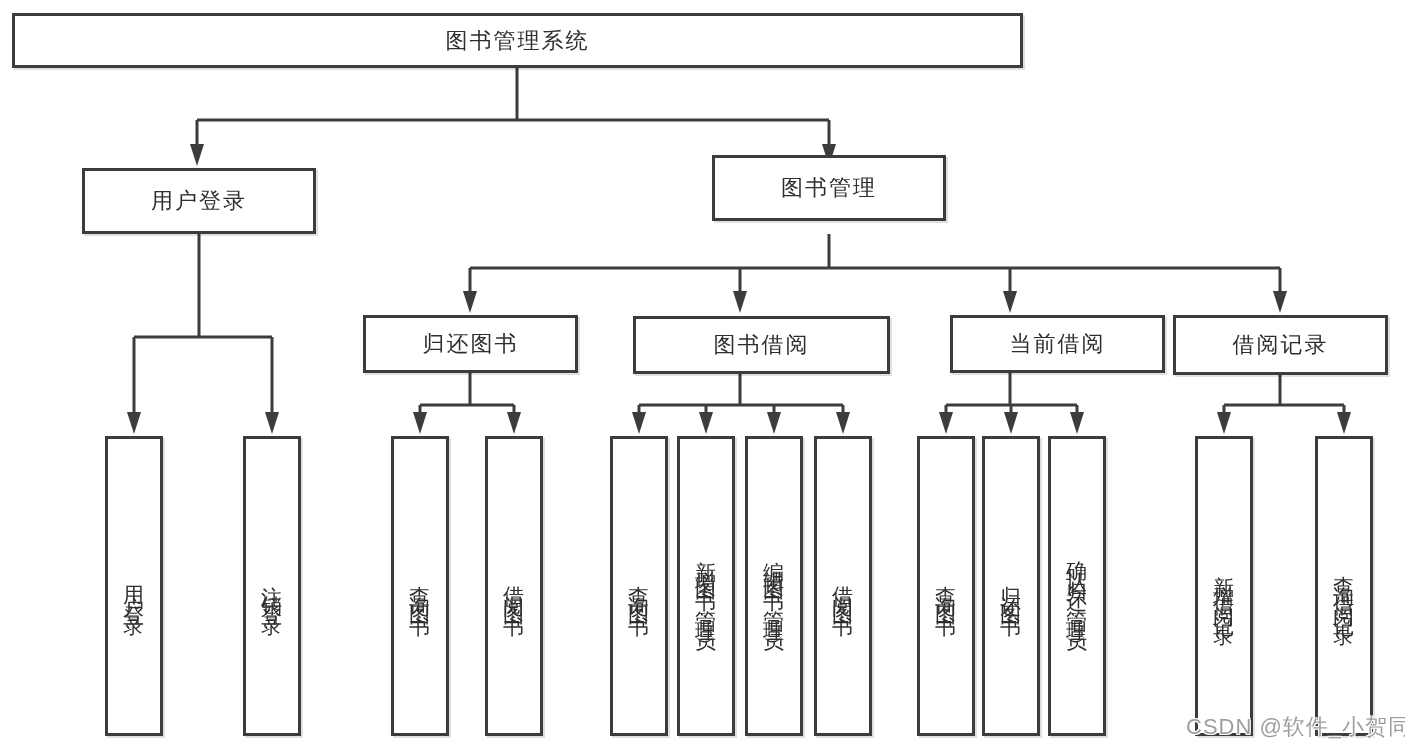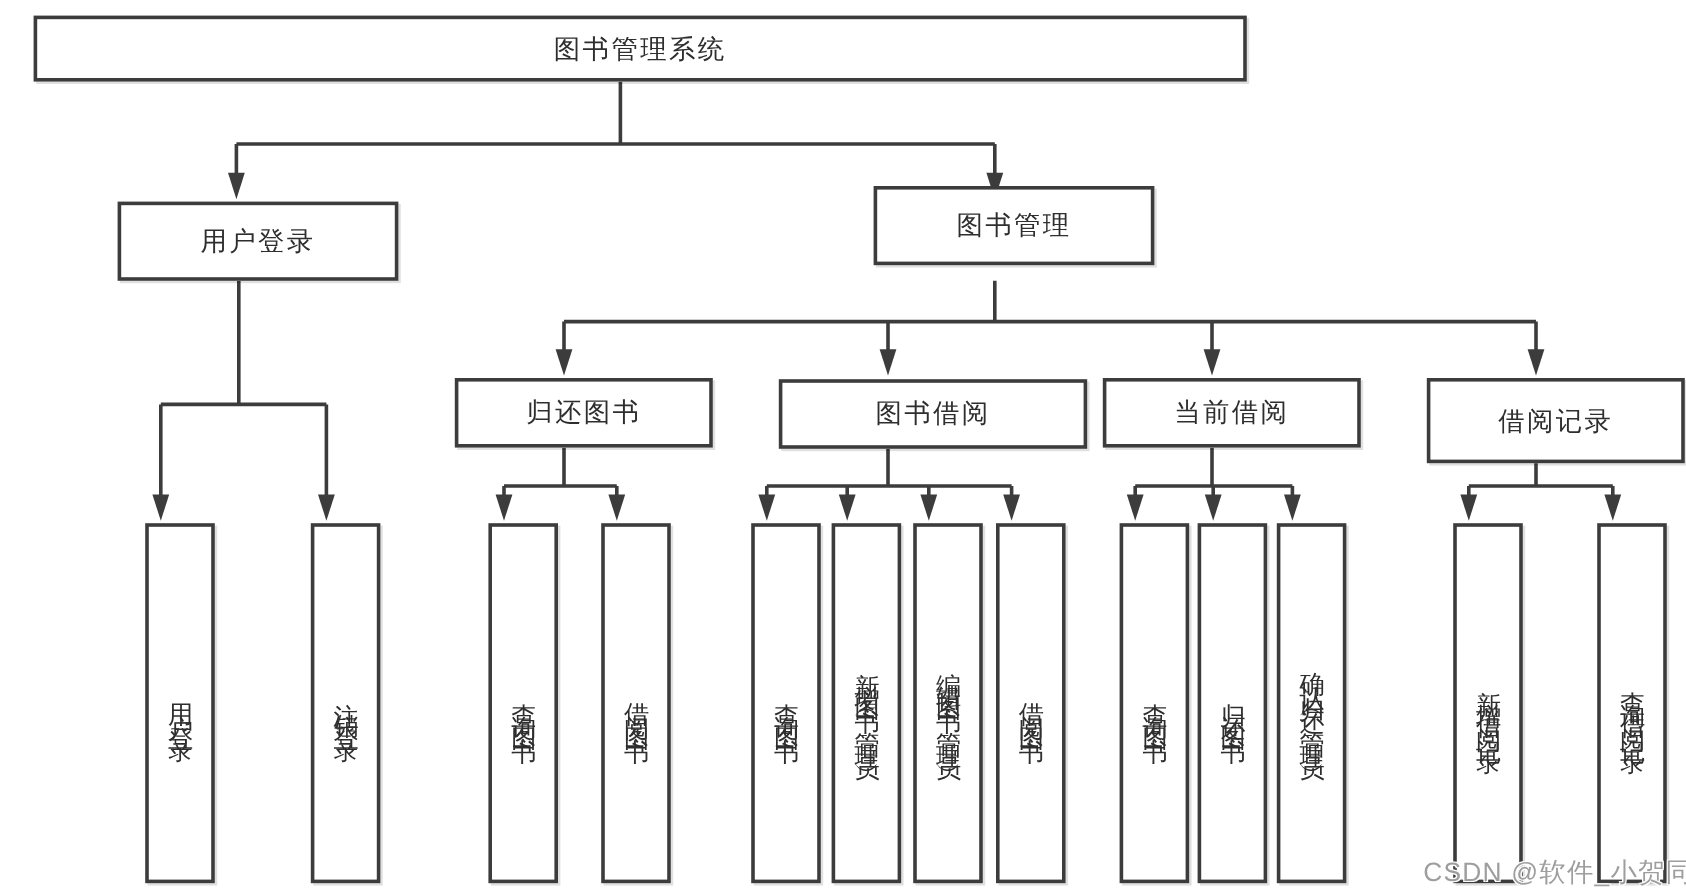--- a/index.html
+++ b/index.html
@@ -26,21 +26,20 @@
     box-sizing: border-box;
     border: 3px solid #3c3c3c;
     background: #ffffff;
     color: #2e2e2e;
     display: flex;
     align-items: center;
     justify-content: center;
     font-size: 21px;
     letter-spacing: 2px;
     box-shadow: 2px 2px 0 rgba(0,0,0,0.12);
-    margin-left: 16px;
   }
   .box.h {
     font-size: 22px;
   }
   .box.v {
     writing-mode: vertical-rl;
     text-orientation: mixed;
     letter-spacing: 10px;
     font-size: 21px;
     line-height: 1;
@@ -97,22 +96,22 @@
     </g>
   </svg>
 
   <div class="box h" style="left:12px;top:13px;width:1011px;height:55px">图书管理系统</div>
 
   <div class="box h" style="left:82px;top:168px;width:234px;height:66px">用户登录</div>
   <div class="box h" style="left:712px;top:155px;width:234px;height:66px">图书管理</div>
 
   <div class="box h" style="left:363px;top:315px;width:215px;height:58px">归还图书</div>
   <div class="box h" style="left:633px;top:316px;width:257px;height:58px">图书借阅</div>
-  <div class="box h" style="left:903px;top:315px;width:215px;height:58px">当前借阅</div>
-  <div class="box h" style="left:1173px;top:315px;width:215px;height:71px">借阅记录</div>
+  <div class="box h" style="left:950px;top:315px;width:215px;height:58px">当前借阅</div>
+  <div class="box h" style="left:1173px;top:315px;width:215px;height:60px">借阅记录</div>
 
   <div class="box v" style="left:105px;top:436px;width:58px;height:300px">用户登录</div>
   <div class="box v" style="left:243px;top:436px;width:58px;height:300px">注销登录</div>
 
   <div class="box v" style="left:391px;top:436px;width:58px;height:300px">查询图书</div>
   <div class="box v" style="left:485px;top:436px;width:58px;height:300px">借阅图书</div>
 
   <div class="box v" style="left:610px;top:436px;width:58px;height:300px">查询图书</div>
   <div class="box v" style="left:677px;top:436px;width:58px;height:300px">新增图书（管理员）</div>
   <div class="box v" style="left:745px;top:436px;width:58px;height:300px">编辑图书（管理员）</div>

